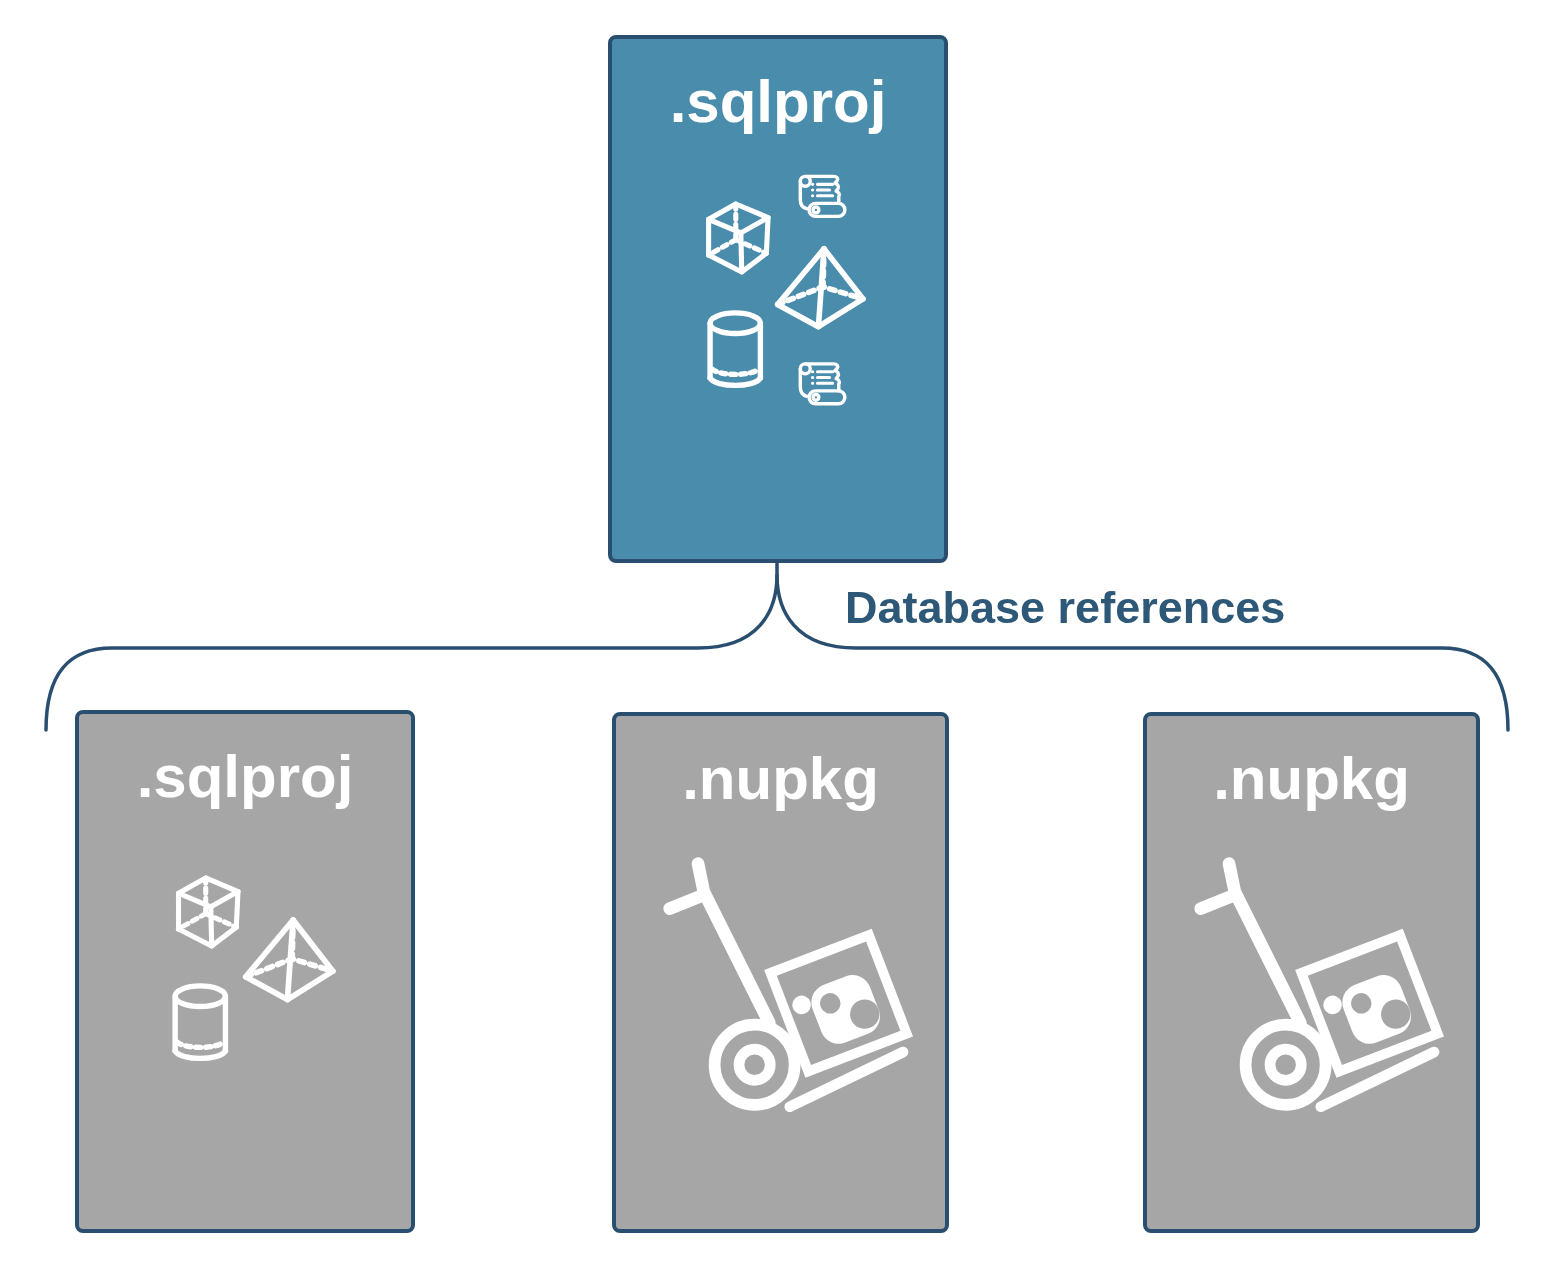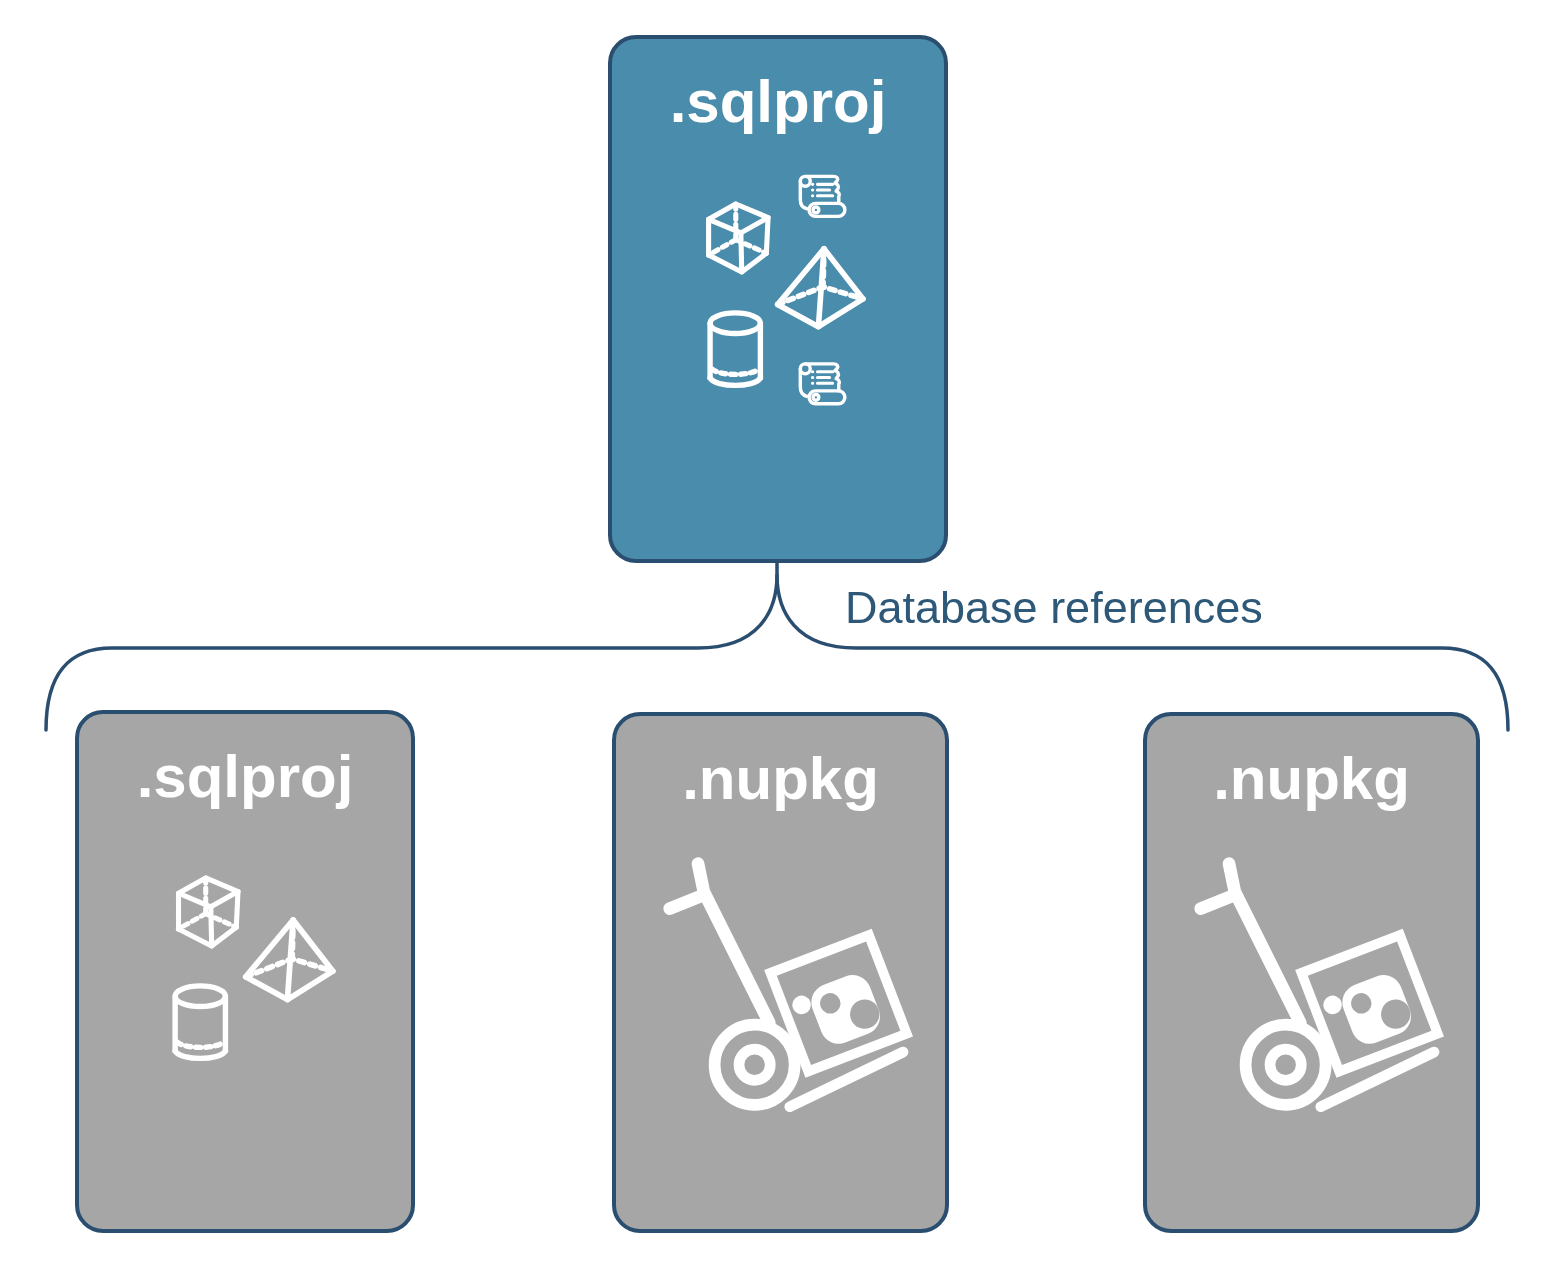--- a/index.html
+++ b/index.html
@@ -3,36 +3,36 @@
 <meta charset="utf-8">
 <style>
   html,body{margin:0;padding:0;background:#fff;}
   .canvas{
     position:relative;width:1566px;height:1274px;background:#fff;
     font-family:"Liberation Sans",sans-serif;overflow:hidden;
   }
   .card{
     position:absolute;box-sizing:border-box;
     border:4px solid var(--outline,#2A4E70);
-    border-radius:28px;
+    border-radius:8px;
   }
   .card-root{left:608px;top:35px;width:340px;height:528px;background:var(--root-fill,#4A8CAB);}
   .card-child{width:340px;height:523px;background:var(--child-fill,#A6A6A6);}
   .card-child-1{left:75px;top:710px;}
   .card-child-2{left:612px;top:712px;width:337px;height:521px;}
   .card-child-3{left:1143px;top:712px;width:337px;height:521px;}
   .card-title{
     text-align:center;font-weight:700;font-size:60px;line-height:1.1;
     color:#fff;padding-top:30px;letter-spacing:0px;
   }
   .card-icons{position:absolute;left:0;top:0;width:100%;height:100%;}
   .connector{position:absolute;left:0;top:560px;width:1566px;height:215px;}
   .connector-label{
     position:absolute;left:845px;top:582px;
-    font-size:45px;font-weight:400;color:var(--label-text,#2D5878);
+    font-size:45px;font-weight:700;color:var(--label-text,#2D5878);
     white-space:nowrap;
   }
   svg{display:block;}
 </style>
 </head>
 <body>
 
 <div class="canvas">
 
   <svg width="0" height="0" style="position:absolute" aria-hidden="true">

